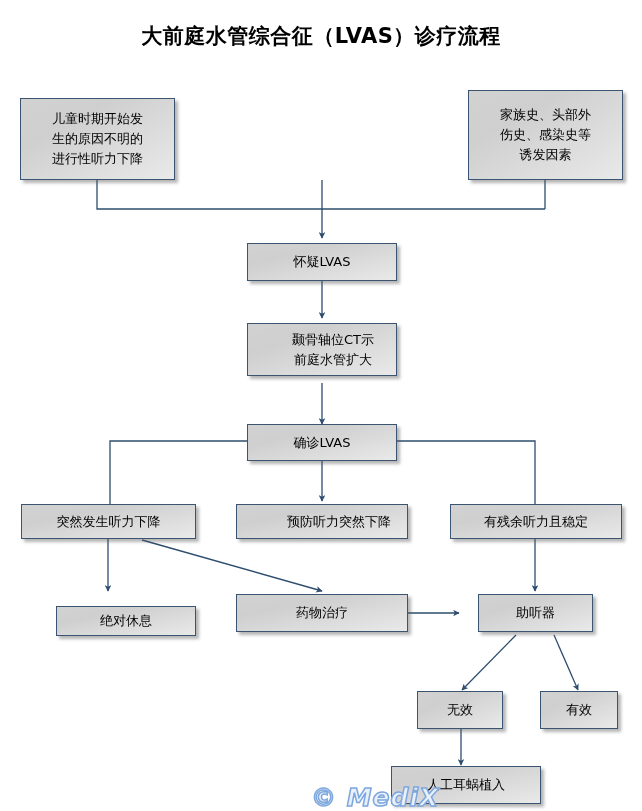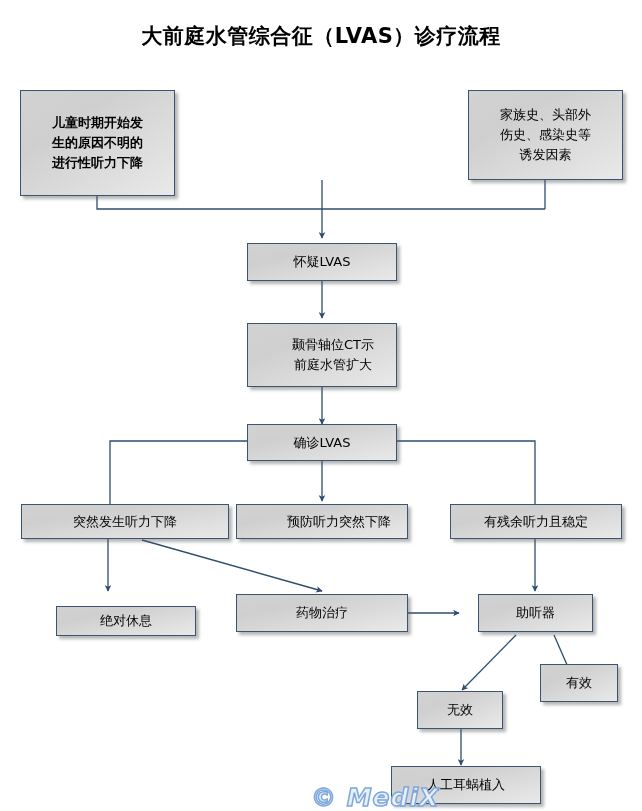--- a/index.html
+++ b/index.html
@@ -110,47 +110,47 @@
 
       <path d="M 535 539 L 535 591" marker-end="url(#arrow)"></path>
 
       <path d="M 516 635 L 462 690" marker-end="url(#arrow)"></path>
       <path d="M 554 635 L 578 690" marker-end="url(#arrow)"></path>
 
       <path d="M 461 728 L 461 765" marker-end="url(#arrow)"></path>
     </g>
   </svg>
 
-  <div class="node" style="left:20px;  top:90px;  width:155px; height:106px;font-weight:bold;">
+  <div class="node" style="left:20px;  top:98px;  width:155px; height:82px;">
     <span class="lbl">儿童时期开始发
 生的原因不明的
 进行性听力下降</span>
   </div>
 
 
   <div class="node" style="left:468px; top:90px;  width:155px; height:90px;justify-content:center;">
     <span class="lbl">家族史、头部外
 伤史、感染史等
 诱发因素</span>
   </div>
 
   <div class="node" style="left:247px; top:243px; width:150px; height:38px;">
     <span class="lbl">怀疑LVAS</span>
   </div>
 
-  <div class="node" style="left:247px; top:323px; width:150px; height:64px;padding-left:28px;">
+  <div class="node" style="left:247px; top:323px; width:150px; height:53px;padding-left:28px;">
     <span class="lbl">颞骨轴位CT示
 前庭水管扩大</span>
   </div>
 
   <div class="node" style="left:247px; top:424px; width:150px; height:37px;">
     <span class="lbl">确诊LVAS</span>
   </div>
 
-  <div class="node" style="left:21px;  top:504px; width:208px; height:35px;">
+  <div class="node" style="left:21px;  top:504px; width:175px; height:35px;">
     <span class="lbl">突然发生听力下降</span>
   </div>
 
   <div class="node" style="left:236px; top:504px; width:172px; height:35px;padding-left:40px;">
     <span class="lbl">预防听力突然下降</span>
   </div>
 
   <div class="node" style="left:450px; top:504px; width:172px; height:35px;">
     <span class="lbl">有残余听力且稳定</span>
   </div>
@@ -164,21 +164,21 @@
   </div>
 
   <div class="node" style="left:478px; top:594px; width:115px; height:38px;">
     <span class="lbl">助听器</span>
   </div>
 
   <div class="node" style="left:417px; top:691px; width:86px;  height:38px;">
     <span class="lbl">无效</span>
   </div>
 
-  <div class="node" style="left:540px; top:664px; width:78px;  height:38px;">
+  <div class="node" style="left:540px; top:691px; width:78px;  height:38px;">
     <span class="lbl">有效</span>
   </div>
 
   <div class="node" style="left:391px; top:766px; width:150px; height:38px;text-align:center;">
     <span class="lbl">人工耳蜗植入</span>
   </div>
 
   <div id="watermark">© MediX</div>
 
 </div>

